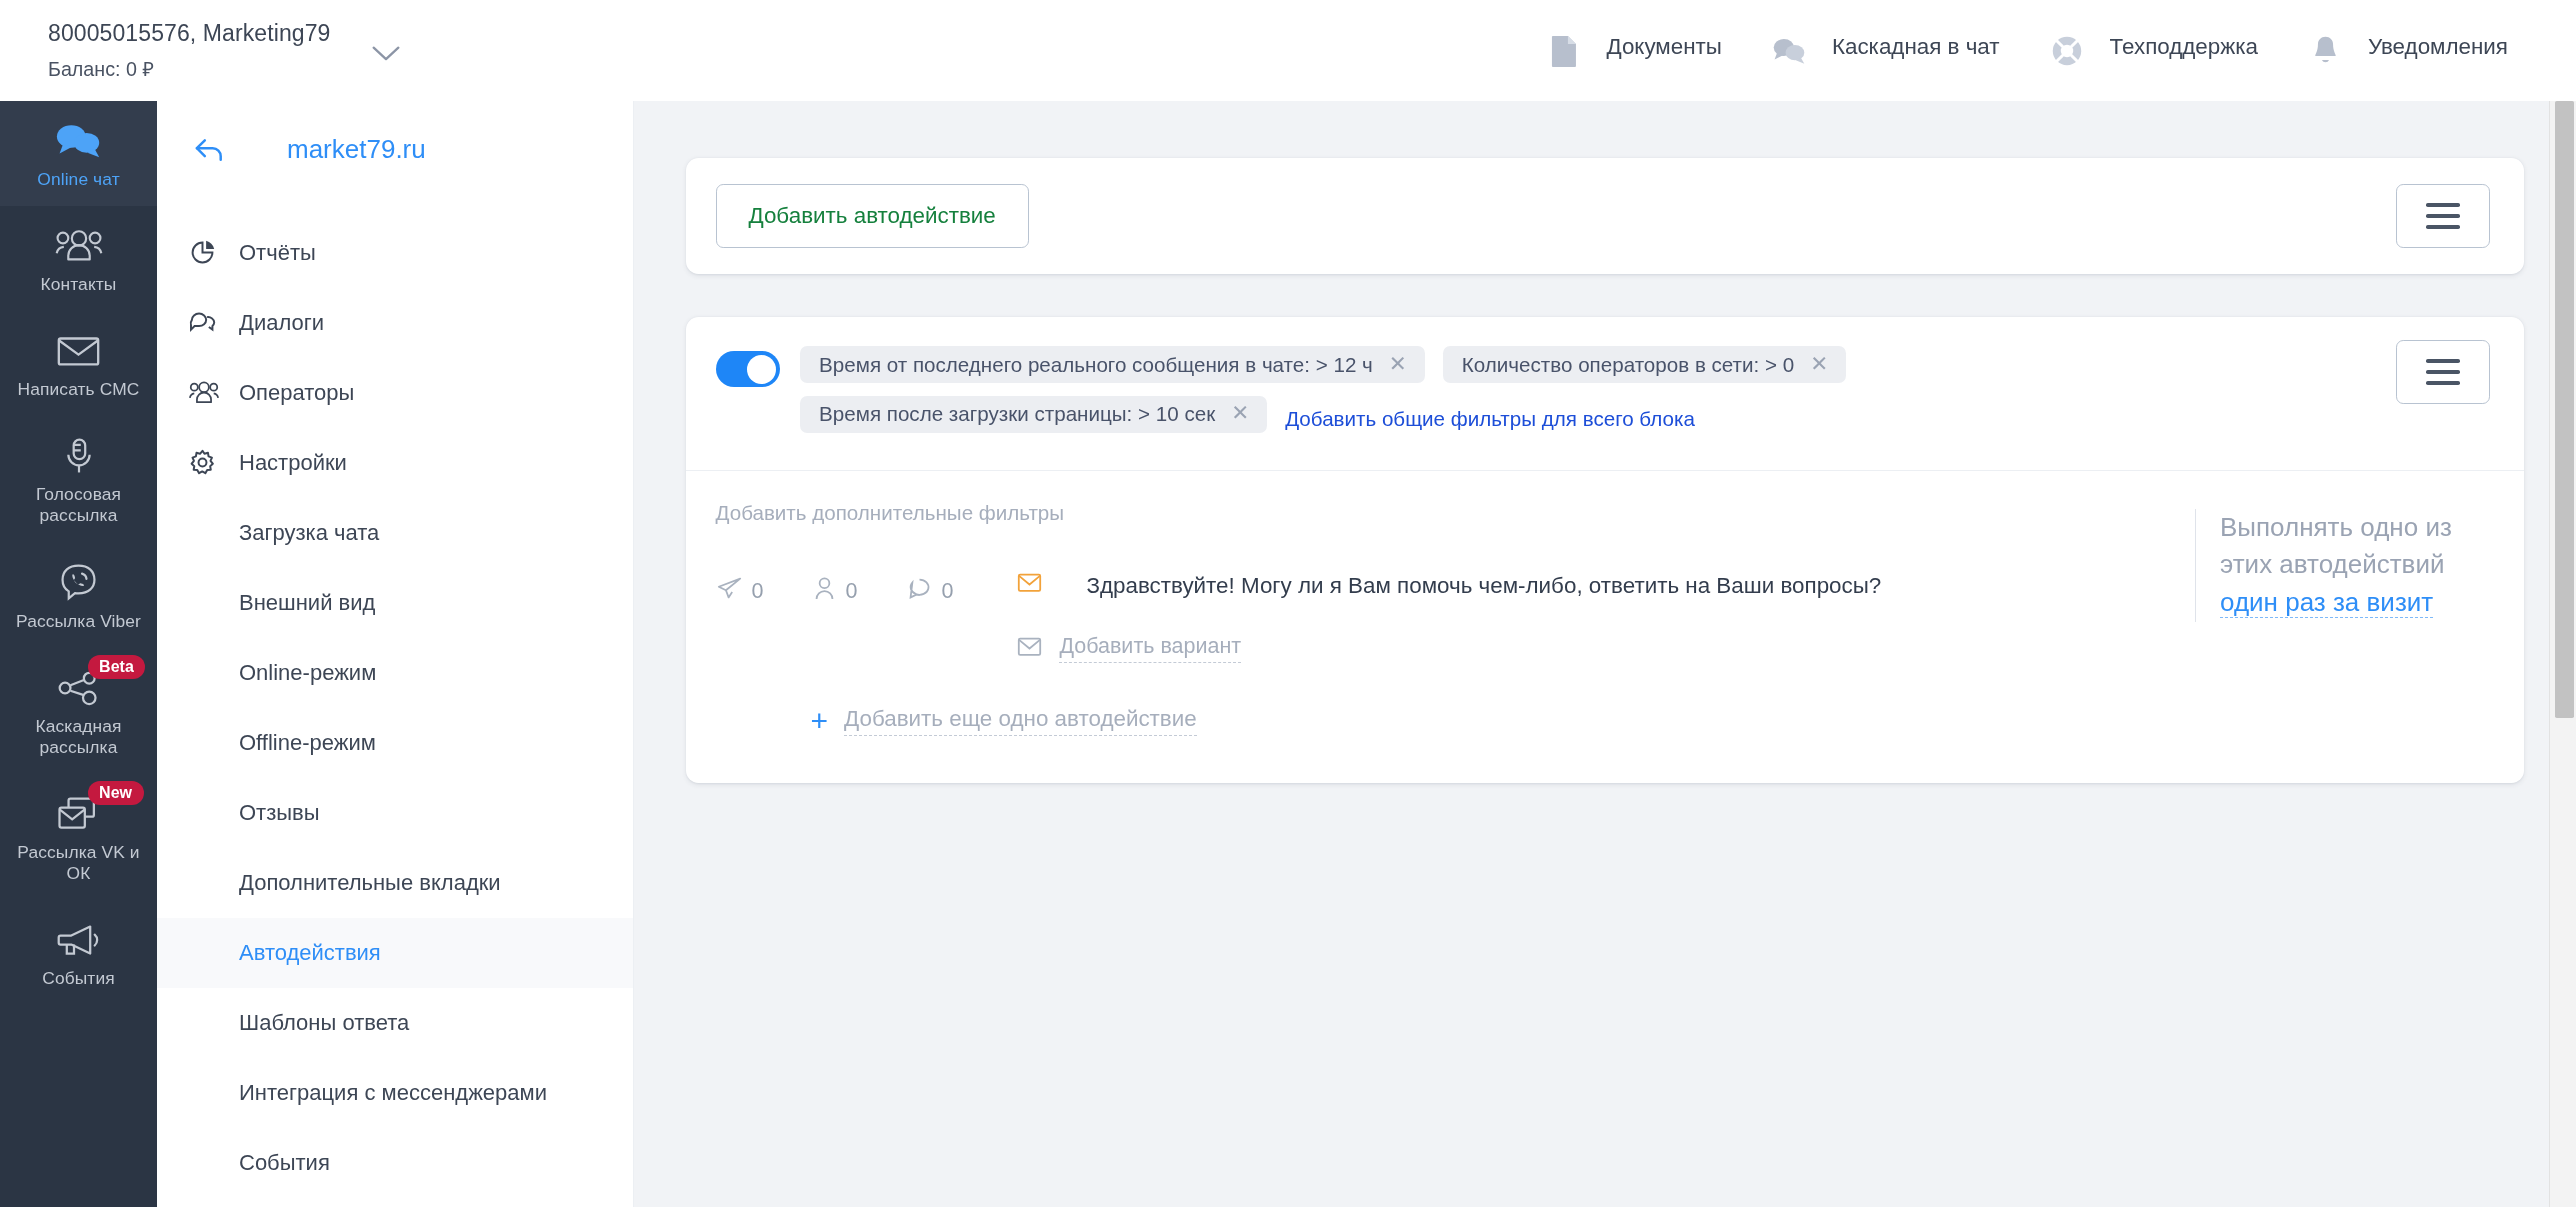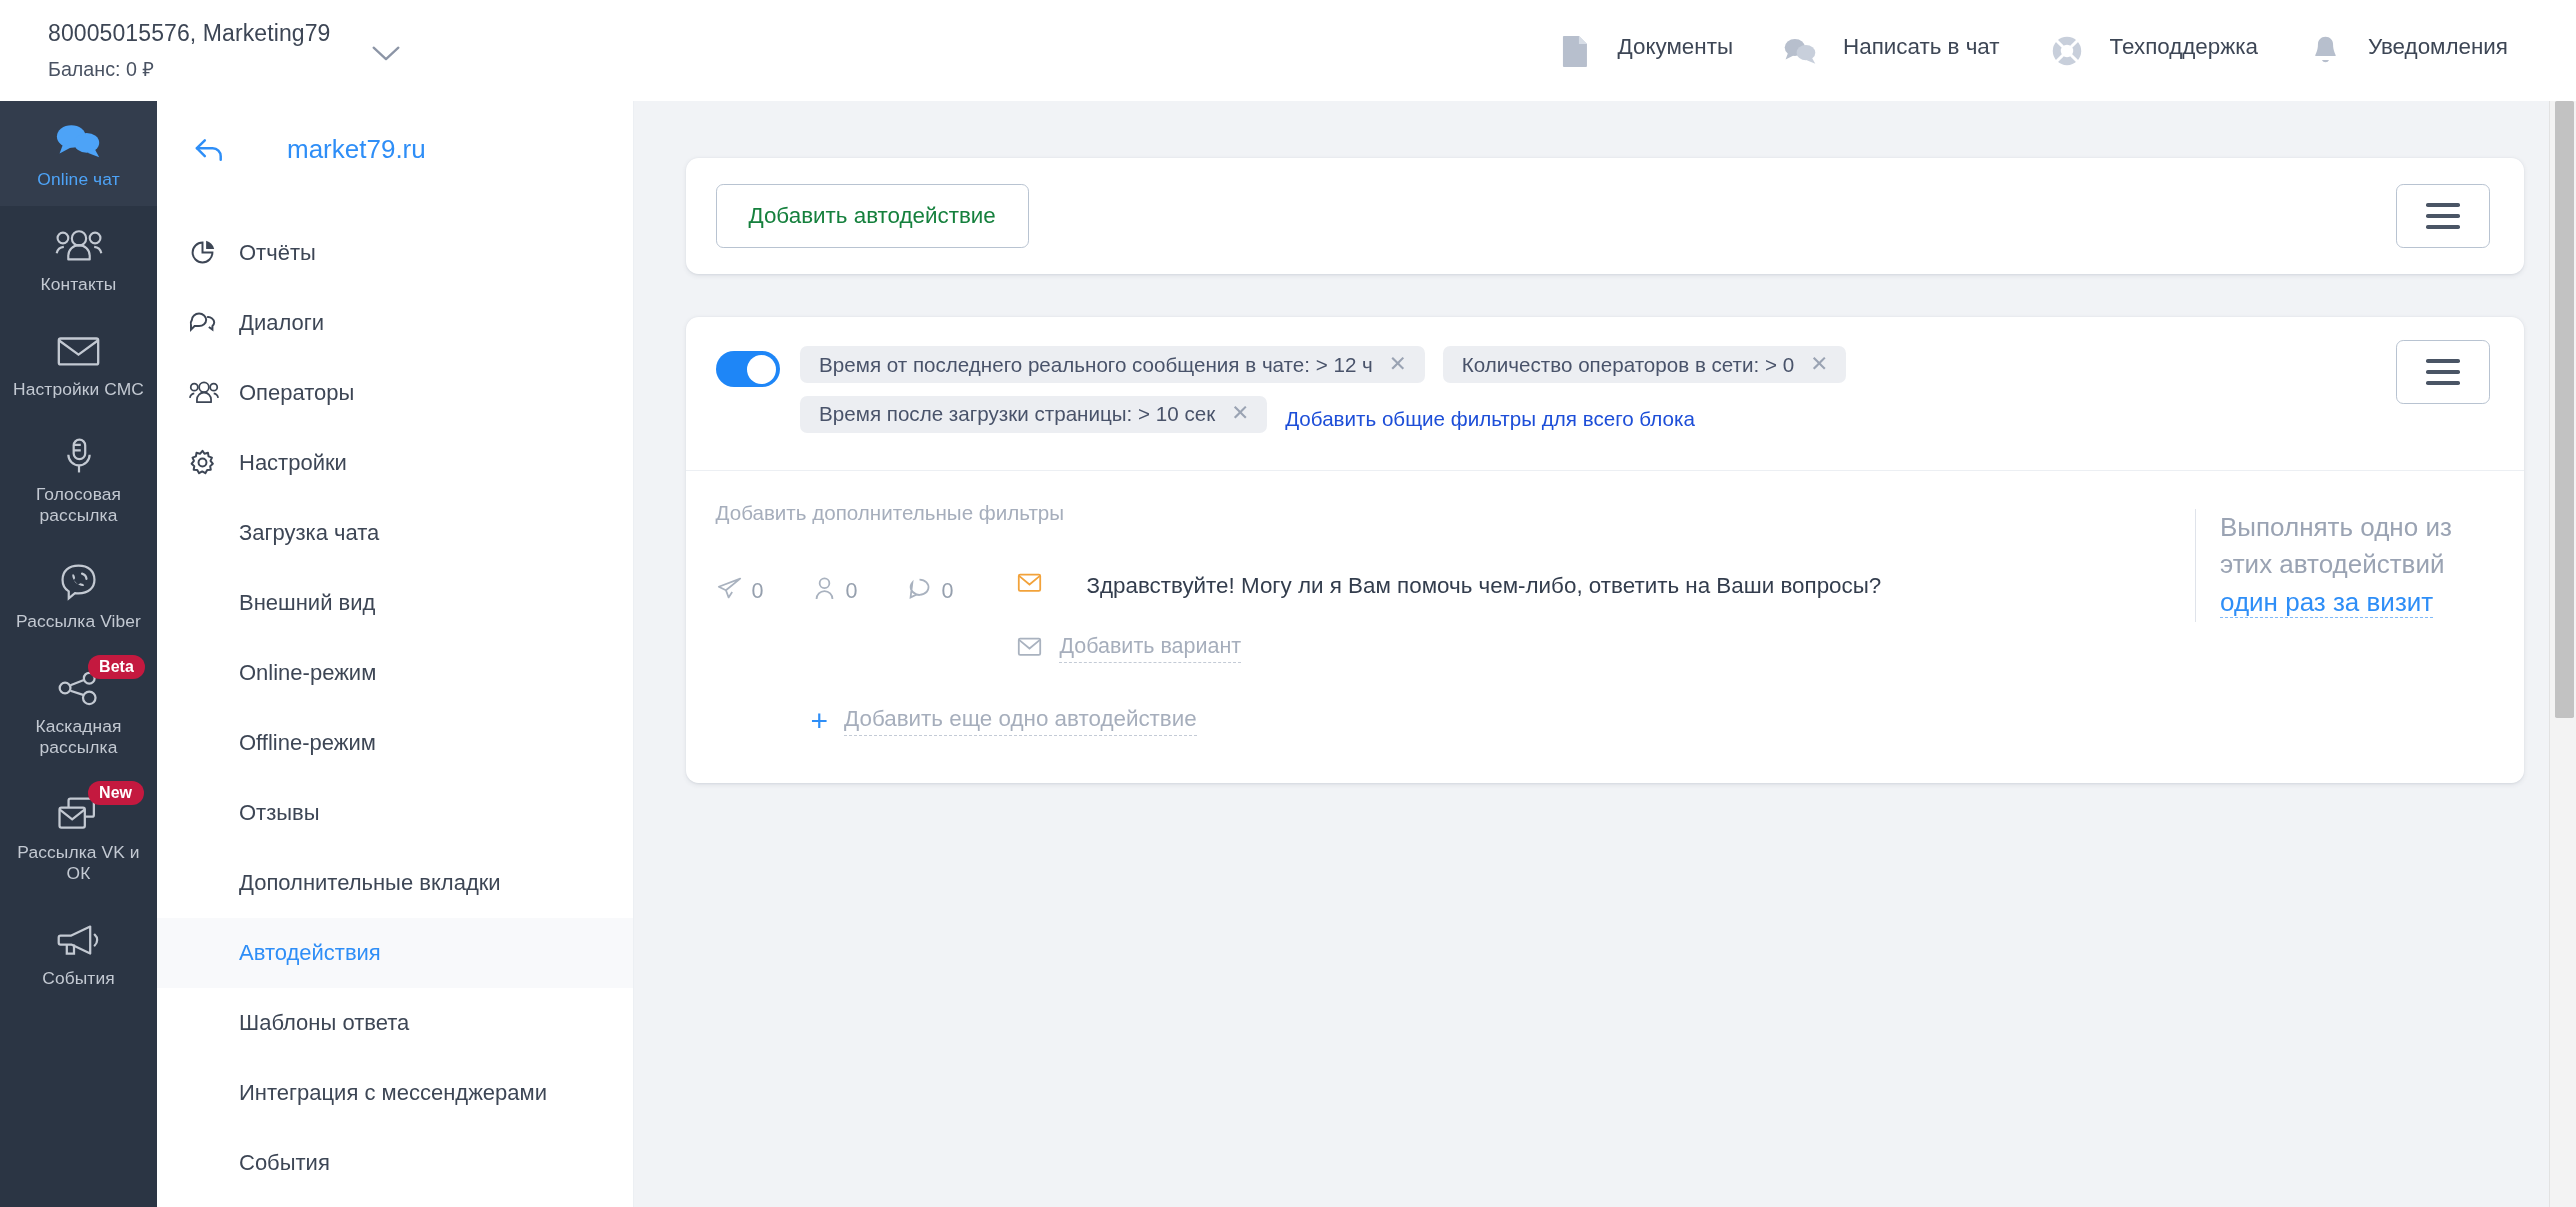--- a/index.html
+++ b/index.html
@@ -196,21 +196,21 @@
       </div>
       <div class="hdr-item">
         <span class="hdr-ico">
           <svg width="36" height="30" viewBox="0 0 40 34">
               <ellipse cx="14" cy="13" rx="12" ry="10" fill="#b7bfcd"></ellipse>
               <path d="M6 19 l-3 8 l10 -5 z" fill="#b7bfcd"></path>
               <ellipse cx="27" cy="19" rx="11" ry="9" fill="#c8cfdb"></ellipse>
               <path d="M34 25 l4 7 l-10 -4 z" fill="#c8cfdb"></path>
             </svg>
         </span>
-        <span class="lbl">Написать в чат</span>
+        <span class="lbl">Каскадная в чат</span>
       </div>
       <div class="hdr-item">
         <span class="hdr-ico">
           <svg width="32" height="32" viewBox="0 0 36 36">
               <circle cx="18" cy="18" r="16" fill="#c8cfdb"></circle>
               <circle cx="18" cy="18" r="7" fill="#ffffff"></circle>
               <path d="M7 7 L13 13 M29 7 L23 13 M7 29 L13 23 M29 29 L23 23" stroke="#ffffff" stroke-width="3.4" stroke-linecap="round"></path>
             </svg>
         </span>
         <span class="lbl">Техподдержка</span>
@@ -255,21 +255,21 @@
       <span class="rail-label">Контакты</span>
     </div>
 
     <div class="rail-item">
       <span class="rail-icon">
         <svg width="45" height="34" viewBox="0 0 50 38" fill="none" stroke="#c3c9d2" stroke-width="2.6">
             <rect x="3" y="5" width="44" height="29" rx="2"></rect>
             <path d="M3 7 L25 23 L47 7"></path>
           </svg>
       </span>
-      <span class="rail-label">Настройки СМС</span>
+      <span class="rail-label">Написать СМС</span>
     </div>
 
     <div class="rail-item">
       <span class="rail-icon">
         <svg width="34" height="39" viewBox="0 0 38 44" fill="none" stroke="#c3c9d2" stroke-width="2.5">
             <rect x="13" y="3" width="13" height="22" rx="6.5"></rect>
             <path d="M7 20 a12 12 0 0 0 24 0"></path>
             <path d="M19 32 v8"></path>
             <path d="M13 9 h8 M13 15 h8"></path>
           </svg>

